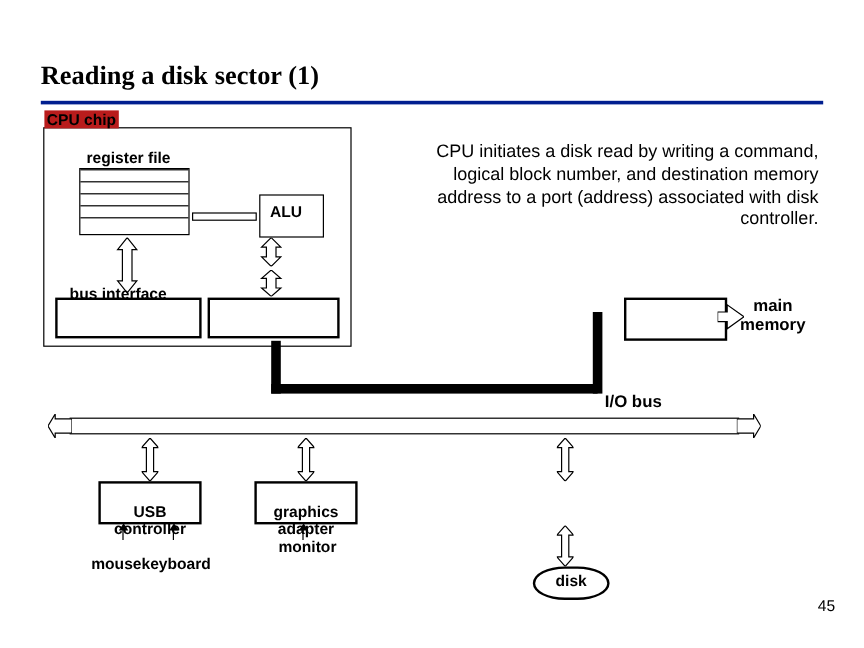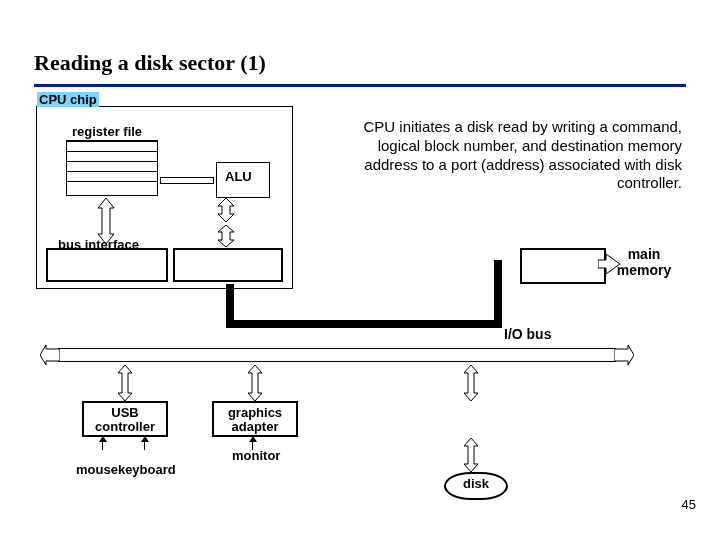--- a/index.html
+++ b/index.html
@@ -1,20 +1,20 @@
 <!DOCTYPE html>
 <html><head>
 <meta charset="utf-8">
 <style>
   body{margin:0;background:#fff;font-family:Arial,Helvetica,sans-serif;color:#000;}
   .page{width:720px;height:540px;position:relative;box-sizing:border-box;}
   .title{position:absolute;left:34px;top:50px;font-family:"Comic Sans MS",cursive;font-weight:bold;font-size:22px;}
   .rule{position:absolute;left:34px;top:84px;width:652px;height:3px;background:#001f8f;}
   .cpu-chip{position:absolute;left:36px;top:106px;width:255px;height:181px;border:1px solid #000;}
-  .cpu-chip-label{position:absolute;left:37px;top:92px;font-size:13px;background:#7dd3fc;padding:0 2px;font-weight:bold;}
+  .cpu-chip-label{position:absolute;left:37px;top:92px;font-size:13px;background:#b91c1c;padding:0 2px;font-weight:bold;}
   .regfile-label{position:absolute;left:72px;top:124px;font-size:13px;font-weight:bold;}
   .regfile{position:absolute;left:66px;top:140px;width:90px;height:54px;background:#fff;border:1px solid #000;}
   .regfile hr{margin:0;border:0;border-top:1px solid #000;height:9px;}
   .alu-box{position:absolute;left:216px;top:162px;width:52px;height:34px;border:1px solid #000;}
   .alu-label{position:absolute;left:225px;top:169px;font-size:13px;font-weight:bold;}
   .bus-if{position:absolute;left:46px;top:248px;width:118px;height:30px;border:2px solid #000;}
   .bus-if-label{position:absolute;left:58px;top:237px;font-size:13px;font-weight:bold;}
 
   
   .hbar{position:absolute;background:#fff;border:1px solid #000;}
@@ -40,21 +40,21 @@
   .mm-box{position:absolute;left:520px;top:248px;width:82px;height:32px;border:2px solid #000;}
   .mm-arr{position:absolute;left:598px;top:252px;}
 
   
   .iobus{position:absolute;left:58px;top:348px;width:558px;height:14px;border:1px solid #000;box-sizing:border-box;}
   .iobus-lcap{position:absolute;left:40px;top:345px;}
   .iobus-rcap{position:absolute;left:614px;top:345px;}
   .iobus-label{position:absolute;left:504px;top:326px;font-size:14px;font-weight:bold;}
 
   
-  .ctl{position:absolute;border:2px solid #000;text-align:center;font-size:13px;font-weight:bold;box-sizing:border-box;padding-top:3px;line-height:1.1;}
+  .ctl{position:absolute;border:2px solid #000;text-align:center;font-size:13px;font-weight:bold;box-sizing:border-box;padding-top:17px;line-height:1.1;}
   .usb{left:82px;top:401px;width:86px;height:36px;}
   .gfx{left:212px;top:401px;width:86px;height:36px;}
   .dctl{left:428px;top:401px;width:86px;height:36px;}
   .vstub{position:absolute;width:12px;height:14px;}
   .vstub svg{display:block}
   .usb-up{left:118px;top:365px;} .gfx-up{left:248px;top:365px;} .dctl-up{left:464px;top:365px;}
 
   .mousekb{position:absolute;left:76px;top:462px;font-size:13px;font-weight:bold;}
   .mon{position:absolute;left:232px;top:448px;font-size:13px;font-weight:bold;}
   .disk{position:absolute;left:444px;top:472px;width:60px;height:24px;background:#fff;border:2px solid #000;text-align:center;font-size:13px;font-weight:bold;border-radius:50%/60%;line-height:20px;}

